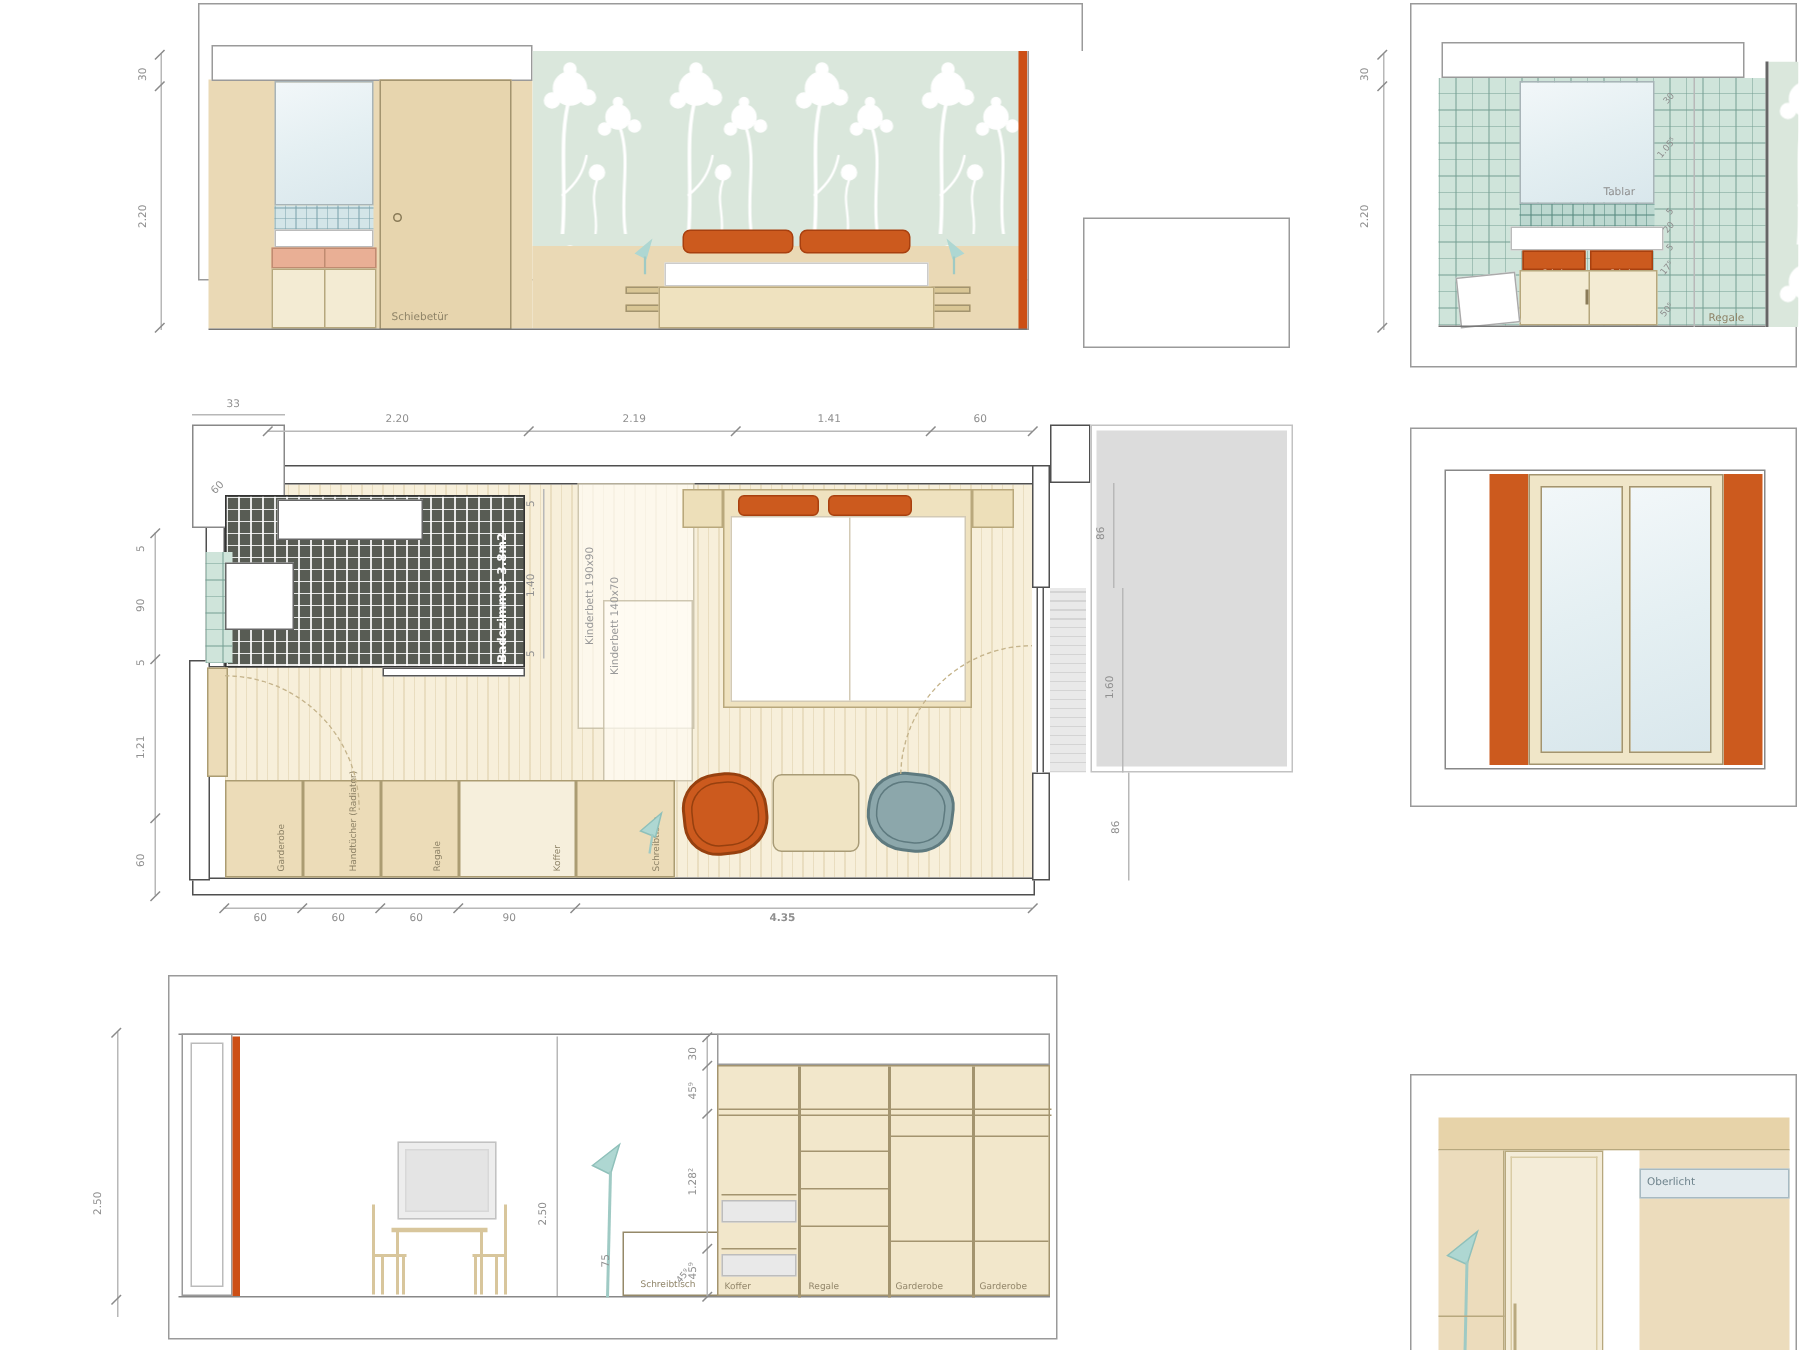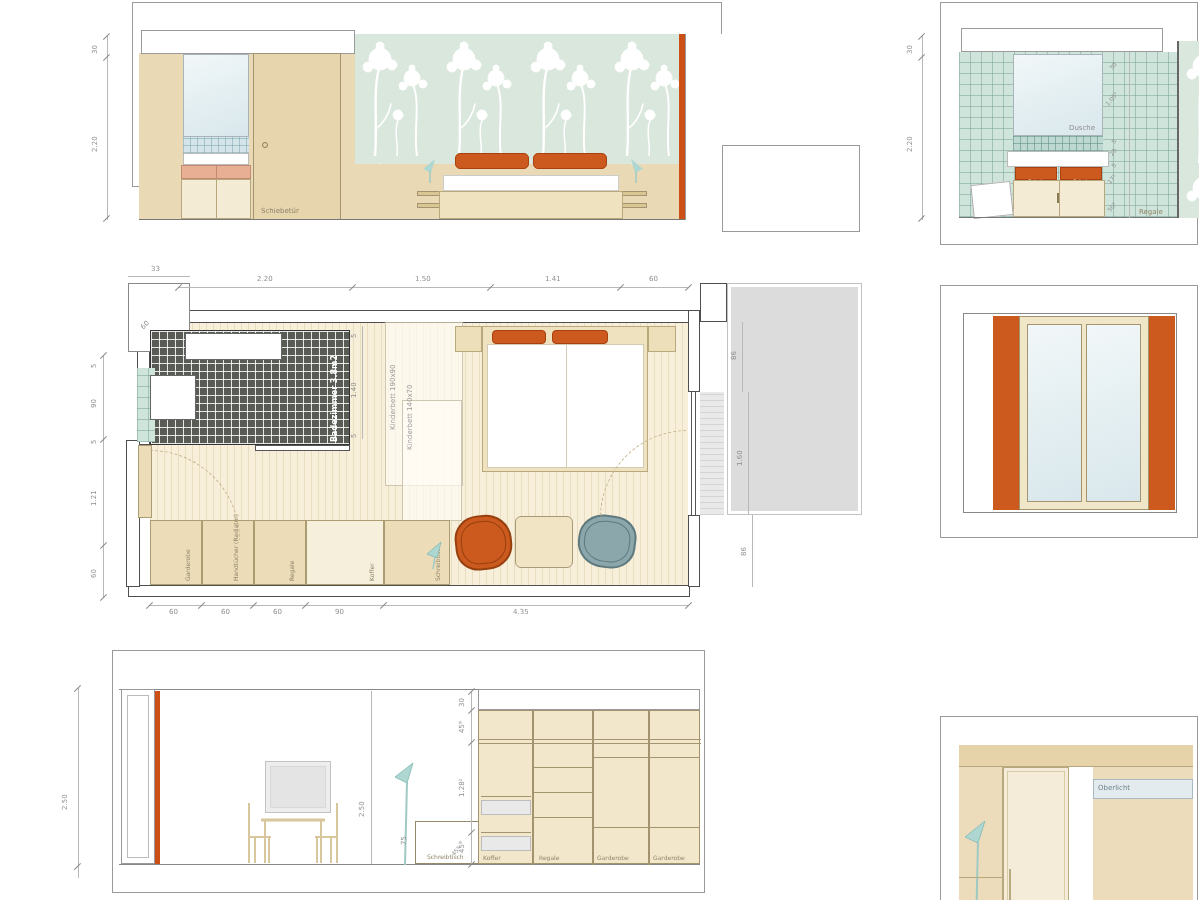--- a/index.html
+++ b/index.html
@@ -125,21 +125,21 @@
 <div class="tick" style="left:102px;top:36px;"></div>
 <div class="tick" style="left:102px;top:57px;"></div>
 <div class="tick" style="left:102px;top:218px;"></div>
 <div class="lbl vtext" style="left:92px;top:38px;height:16px;">30</div>
 <div class="lbl vtext" style="left:92px;top:122px;height:30px;">2.20</div>
 
 <div class="sheet" style="left:940px;top:2px;width:258px;height:243px;">
   <div class="abs tiles-green" style="left:18px;top:49px;width:218px;height:165px;"></div>
   <div class="whitebox" style="left:20px;top:25px;width:202px;height:24px;"></div>
   <div class="abs glass" style="left:72px;top:51px;width:90px;height:82px;"></div>
-  <div class="lbl" style="left:128px;top:122px;">Dusche</div>
+  <div class="lbl" style="left:128px;top:122px;">Tablar</div>
   <div class="abs tiles-teal" style="left:72px;top:133px;width:90px;height:15px;"></div>
   <div class="abs" style="left:66px;top:148px;width:102px;height:16px;background:#fff;border:1px solid #bbb;box-sizing:border-box;"></div>
   <div class="abs orangebar" style="left:74px;top:164px;width:42px;height:13px;border:1px solid #a8400f;box-sizing:border-box;text-align:center;">
     <span class="lbl" style="position:static;font-size:5px;color:#f5d9c4;">Schub</span>
   </div>
   <div class="abs orangebar" style="left:119px;top:164px;width:42px;height:13px;border:1px solid #a8400f;box-sizing:border-box;text-align:center;">
     <span class="lbl" style="position:static;font-size:5px;color:#f5d9c4;">Schub</span>
   </div>
   <div class="abs cream" style="left:72px;top:177px;width:92px;height:37px;">
     <div class="abs" style="left:50%;top:0;width:1px;height:100%;background:#b6a77d;"></div>
@@ -249,21 +249,21 @@
     <div class="abs" style="left:3px;top:3px;right:3px;bottom:3px;background:#dcdcdc;"></div>
   </div>
 
   <div class="dimh" style="left:93px;top:25px;width:510px;"></div>
   <div class="tick" style="left:89px;top:25px;"></div>
   <div class="tick" style="left:263px;top:25px;"></div>
   <div class="tick" style="left:401px;top:25px;"></div>
   <div class="tick" style="left:531px;top:25px;"></div>
   <div class="tick" style="left:599px;top:25px;"></div>
   <div class="lbl" style="left:172px;top:14px;">2.20</div>
-  <div class="lbl" style="left:330px;top:14px;">1.50</div>
+  <div class="lbl" style="left:330px;top:14px;">2.19</div>
   <div class="lbl" style="left:460px;top:14px;">1.41</div>
   <div class="lbl" style="left:564px;top:14px;">60</div>
 
   <div class="dimv" style="left:18px;top:93px;height:242px;"></div>
   <div class="tick" style="left:14px;top:93px;"></div>
   <div class="tick" style="left:14px;top:177px;"></div>
   <div class="tick" style="left:14px;top:283px;"></div>
   <div class="tick" style="left:14px;top:335px;"></div>
   <div class="lbl vtext" style="left:6px;top:96px;height:10px;">5</div>
   <div class="lbl vtext" style="left:6px;top:128px;height:18px;">90</div>
@@ -275,21 +275,21 @@
   <div class="tick" style="left:60px;top:343px;"></div>
   <div class="tick" style="left:112px;top:343px;"></div>
   <div class="tick" style="left:164px;top:343px;"></div>
   <div class="tick" style="left:216px;top:343px;"></div>
   <div class="tick" style="left:294px;top:343px;"></div>
   <div class="tick" style="left:599px;top:343px;"></div>
   <div class="lbl" style="left:84px;top:347px;">60</div>
   <div class="lbl" style="left:136px;top:347px;">60</div>
   <div class="lbl" style="left:188px;top:347px;">60</div>
   <div class="lbl" style="left:250px;top:347px;">90</div>
-  <div class="lbl" style="left:428px;top:347px;">4.35</div>
+  <div class="lbl" style="left:428px;top:347px;font-weight:bold;">4.35</div>
 
   <div class="dimv" style="left:657px;top:60px;height:70px;"></div>
   <div class="dimv" style="left:663px;top:130px;height:123px;"></div>
   <div class="dimv" style="left:667px;top:253px;height:72px;"></div>
   <div class="lbl vtext" style="left:646px;top:82px;height:16px;">86</div>
   <div class="lbl vtext" style="left:652px;top:178px;height:26px;">1.60</div>
   <div class="lbl vtext" style="left:656px;top:278px;height:16px;">86</div>
 </div>
 
 <div class="sheet" style="left:940px;top:285px;width:258px;height:253px;">

